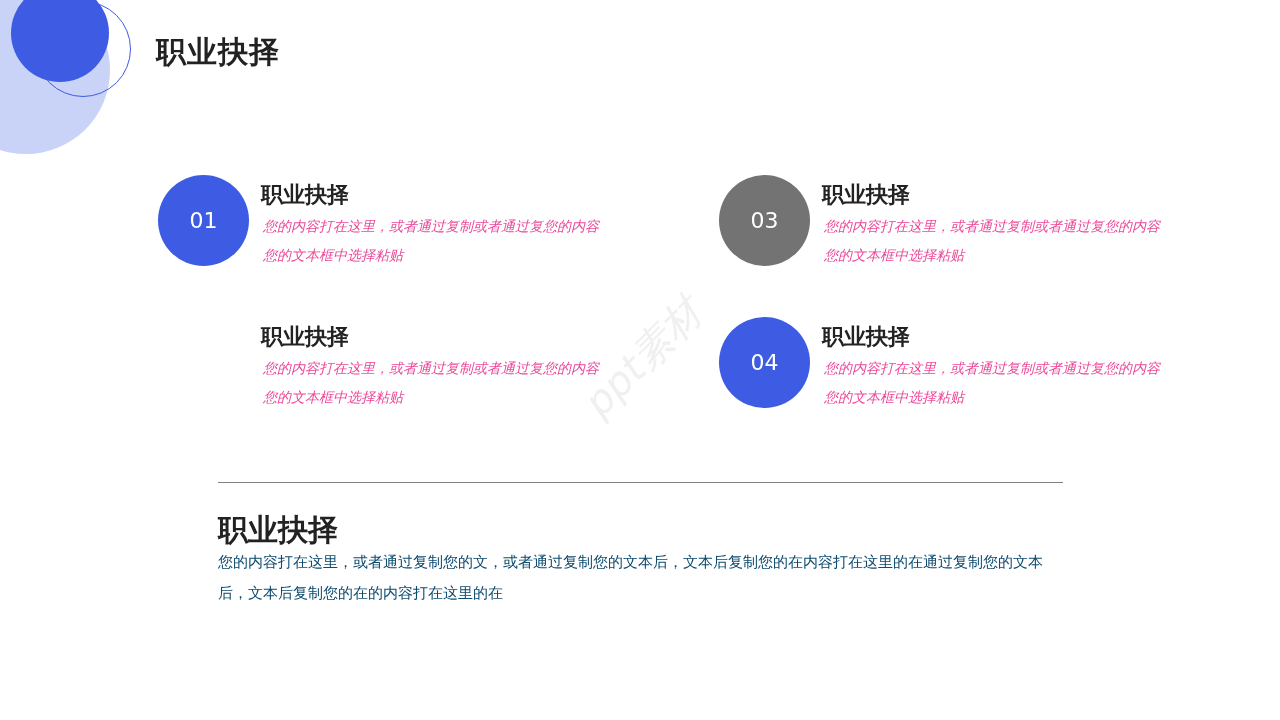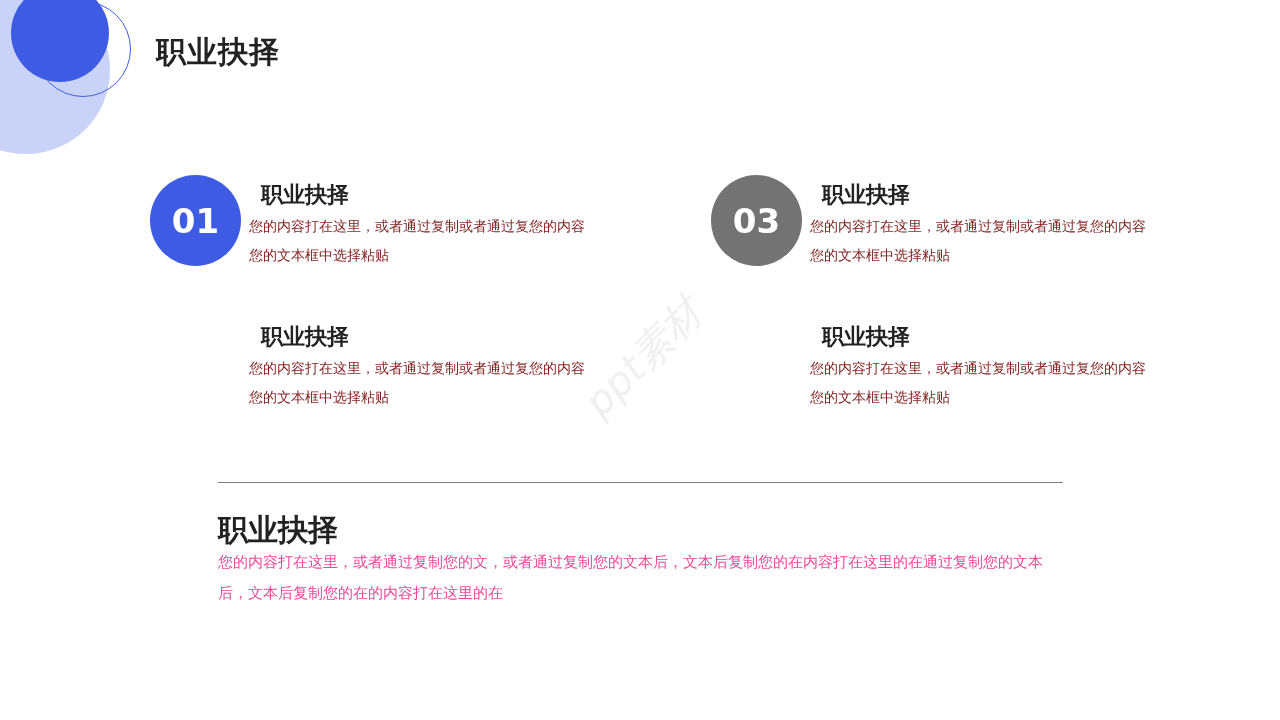--- a/index.html
+++ b/index.html
@@ -3,28 +3,28 @@
 <meta charset="utf-8">
 <style>
   html, body { margin:0; padding:0; }
   body { width:1280px; height:720px; position:relative; overflow:hidden; background:#ffffff;
          font-family:"DejaVu Sans", "Liberation Sans", sans-serif; color:#333; }
   .deco-light { position:absolute; left:-58px; top:-14px; width:168px; height:168px; border-radius:50%; background:#c8d3f7; }
   .deco-ring { position:absolute; left:35px; top:1px; width:96px; height:96px; border-radius:50%; border:1.5px solid #3d5ce3; box-sizing:border-box; }
   .deco-dark { position:absolute; left:11px; top:-16px; width:98px; height:98px; border-radius:50%; background:#3d5ce3; }
   .page-title { position:absolute; left:156px; top:32px; font-size:30px; font-weight:bold; color:#222; letter-spacing:1px; }
   .item { position:absolute; width:480px; height:100px; }
-  .badge { position:absolute; left:8px; top:0; width:91px; height:91px; border-radius:50%; display:flex; align-items:center; justify-content:center; color:#fff; font-size:34px; font-family:"DejaVu Sans", sans-serif;font-weight:bold; }
+  .badge { position:absolute; left:16px; top:0; width:91px; height:91px; border-radius:50%; display:flex; align-items:center; justify-content:center; color:#fff; font-size:22px; font-family:"DejaVu Sans", sans-serif; }
   .badge.dark { background:#3d5ce3; }
   .badge.light { background:#737373; }
   .item-title { position:absolute; left:119px; top:5px; font-size:22px; font-weight:bold; color:#222; }
-  .item-desc { position:absolute; left:107px; top:37px; width:345px; font-size:14px; line-height:29px; color:#7f1d1d; }
+  .item-desc { position:absolute; left:121px; top:37px; width:345px; font-size:14px; line-height:29px; color:#ec4899;font-style:italic; }
   .divider { position:absolute; left:218px; top:482px; width:845px; height:1px; background:#808080; }
   .sum-title { position:absolute; left:218px; top:510px; font-size:30px; font-weight:bold; color:#222; }
-  .sum-desc { position:absolute; left:218px; top:547px; width:850px; font-size:15px; line-height:31px; color:#ec4899; }
+  .sum-desc { position:absolute; left:218px; top:547px; width:850px; font-size:15px; line-height:31px; color:#0c4a6e; }
   .watermark { position:absolute; left:570px; top:330px; font-size:40px; color:rgba(230,230,230,0.6); transform:rotate(-45deg); font-style:italic; pointer-events:none; }
 </style>
 </head>
 <body>
 
 <div class="deco-light"></div>
 <div class="deco-ring"></div>
 <div class="deco-dark"></div>
 
 <div class="page-title">职业抉择</div>
@@ -40,20 +40,21 @@
   <div class="item-desc">您的内容打在这里，或者通过复制或者通过复您的内容您的文本框中选择粘贴</div>
 </div>
 
 <div class="item" style="left:703px;top:175px;">
   <div class="badge light">03</div>
   <div class="item-title">职业抉择</div>
   <div class="item-desc">您的内容打在这里，或者通过复制或者通过复您的内容您的文本框中选择粘贴</div>
 </div>
 
 <div class="item" style="left:703px;top:317px;">
+  <div class="badge dark">04</div>
   <div class="item-title">职业抉择</div>
   <div class="item-desc">您的内容打在这里，或者通过复制或者通过复您的内容您的文本框中选择粘贴</div>
 </div>
 
 <div class="watermark">ppt素材</div>
 
 <div class="divider"></div>
 <div class="sum-title">职业抉择</div>
 <div class="sum-desc">您的内容打在这里，或者通过复制您的文，或者通过复制您的文本后，文本后复制您的在内容打在这里的在通过复制您的文本后，文本后复制您的在的内容打在这里的在</div>
 

